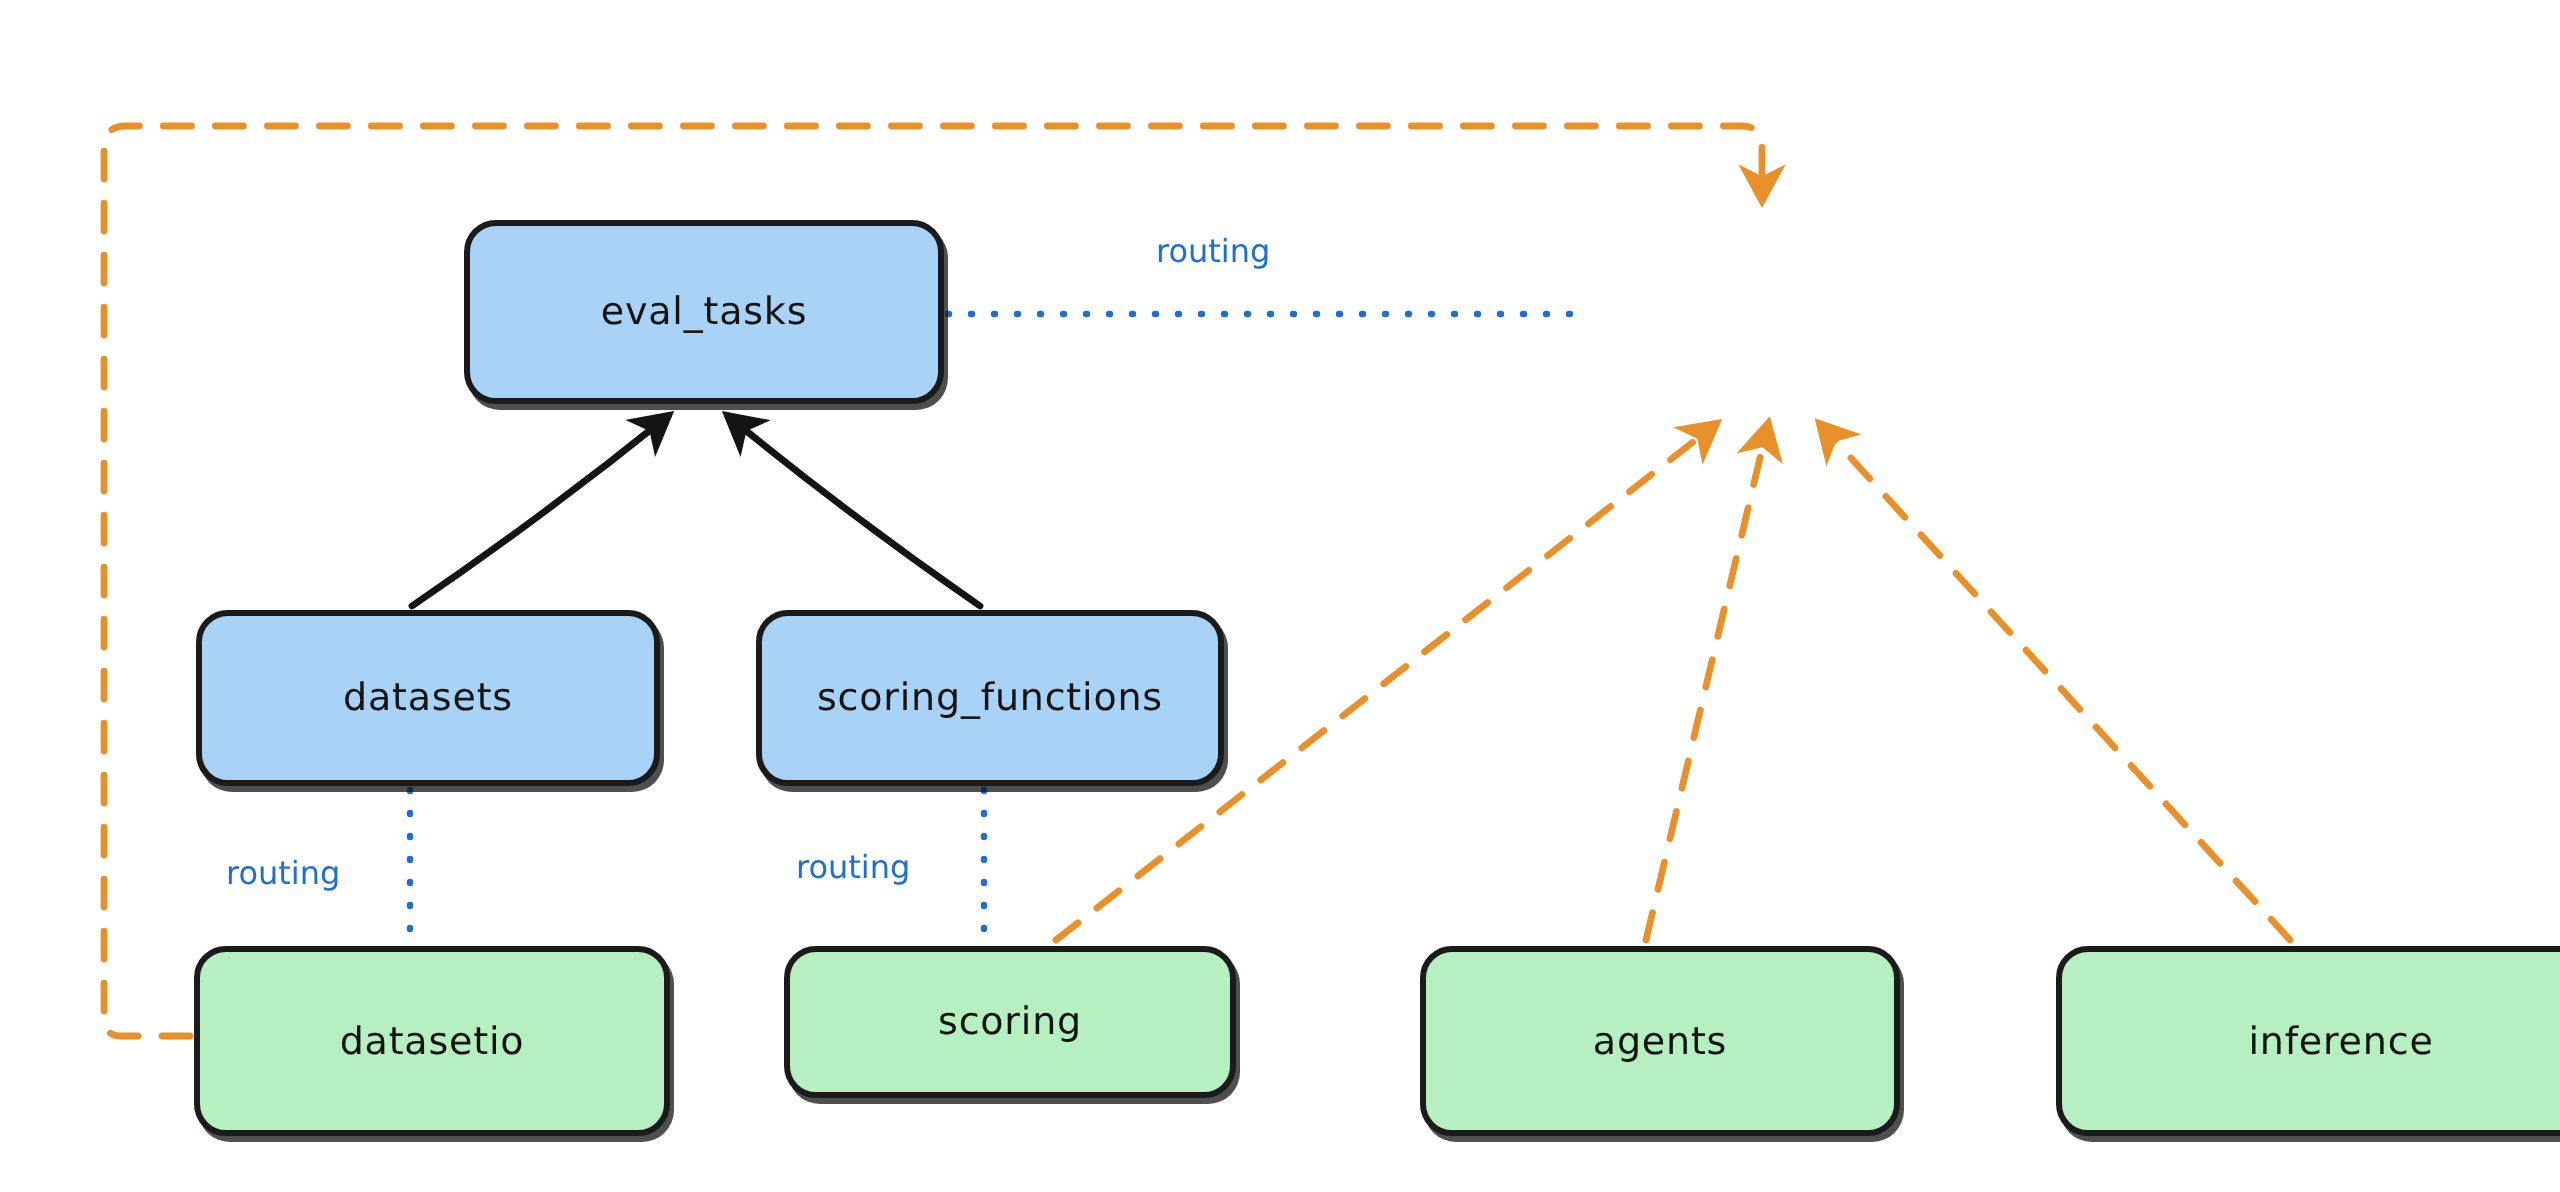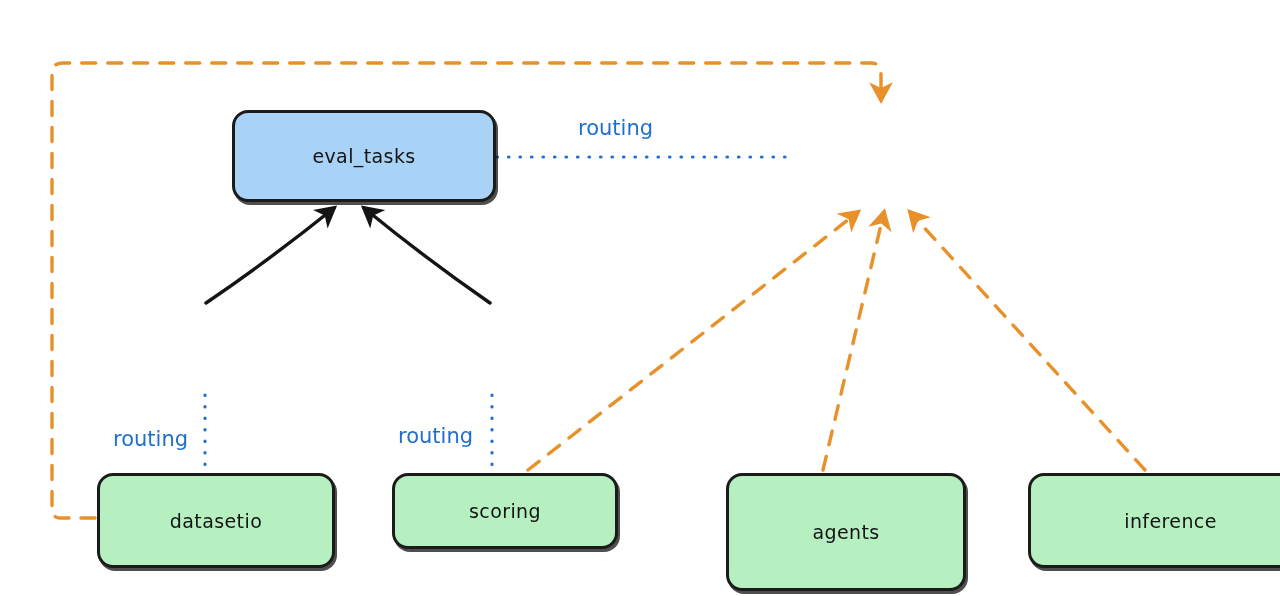--- a/index.html
+++ b/index.html
@@ -44,21 +44,21 @@
   .node-label {
     font-family: "DejaVu Sans", sans-serif;
     font-size: 19px;
     color: #141414;
     letter-spacing: 0.4px;
     white-space: nowrap;
   }
   .edge-label {
     position: absolute;
     font-family: "DejaVu Sans", sans-serif;
-    font-size: 21px;
+    font-size: 16px;
     color: #1f6fd0;
     white-space: nowrap;
     z-index: 4;
   }
 </style>
 </head>
 <body>
 
 <div id="diagram-root">
 
@@ -84,30 +84,36 @@
 
     <path d="M 95 518 L 60 518 Q 52 518 52 508 L 52 74 Q 52 63 63 63 L 871 63 Q 881 63 881 74 L 881 100" stroke="#e8912a" stroke-width="3.4" fill="none" stroke-linecap="round" stroke-dasharray="14 12" marker-end="url(#arrow-orange)"></path>
 
     <path d="M 528 470 L 858 212" stroke="#e8912a" stroke-width="3.4" fill="none" stroke-linecap="round" stroke-dasharray="14 12" marker-end="url(#arrow-orange)"></path>
 
     <path d="M 823 470 L 884 212" stroke="#e8912a" stroke-width="3.4" fill="none" stroke-linecap="round" stroke-dasharray="14 12" marker-end="url(#arrow-orange)"></path>
 
     <path d="M 1145 470 L 910 212" stroke="#e8912a" stroke-width="3.4" fill="none" stroke-linecap="round" stroke-dasharray="14 12" marker-end="url(#arrow-orange)"></path>
   </svg>
 
-  <div class="node blue" id="node-eval_tasks" style="left: 232px; top: 110px; width: 264px; height: 92px;">
+  <div class="node blue" id="node-eval_tasks" style="left: 232px; top: 110px; width: 240px; height: 92px;">
     <span class="node-label">eval_tasks</span>
+  </div>
+  <div class="node blue" id="node-datasets" style="left: 98px; top: 305px; width: 232px; height: 88px;">
+    <span class="node-label">datasets</span>
+  </div>
+  <div class="node blue" id="node-scoring_functions" style="left: 378px; top: 305px; width: 234px; height: 88px;">
+    <span class="node-label">scoring_functions</span>
   </div>
   <div class="node green" id="node-datasetio" style="left: 97px; top: 473px; width: 238px; height: 95px;">
     <span class="node-label">datasetio</span>
   </div>
   <div class="node green" id="node-scoring" style="left: 392px; top: 473px; width: 226px; height: 76px;">
     <span class="node-label">scoring</span>
   </div>
-  <div class="node green" id="node-agents" style="left: 726px; top: 473px; width: 240px; height: 118px; align-items: center;">
+  <div class="node green" id="node-agents" style="left: 710px; top: 473px; width: 240px; height: 95px; align-items: center;">
     <span class="node-label">agents</span>
   </div>
   <div class="node green" id="node-inference" style="left: 1028px; top: 473px; width: 285px; height: 95px;">
     <span class="node-label">inference</span>
   </div>
 
   <span class="edge-label" id="edgelabel-0" style="left: 578px; top: 116px;">routing</span>
   <span class="edge-label" id="edgelabel-1" style="left: 113px; top: 427px;">routing</span>
   <span class="edge-label" id="edgelabel-2" style="left: 398px; top: 424px;">routing</span>
 

